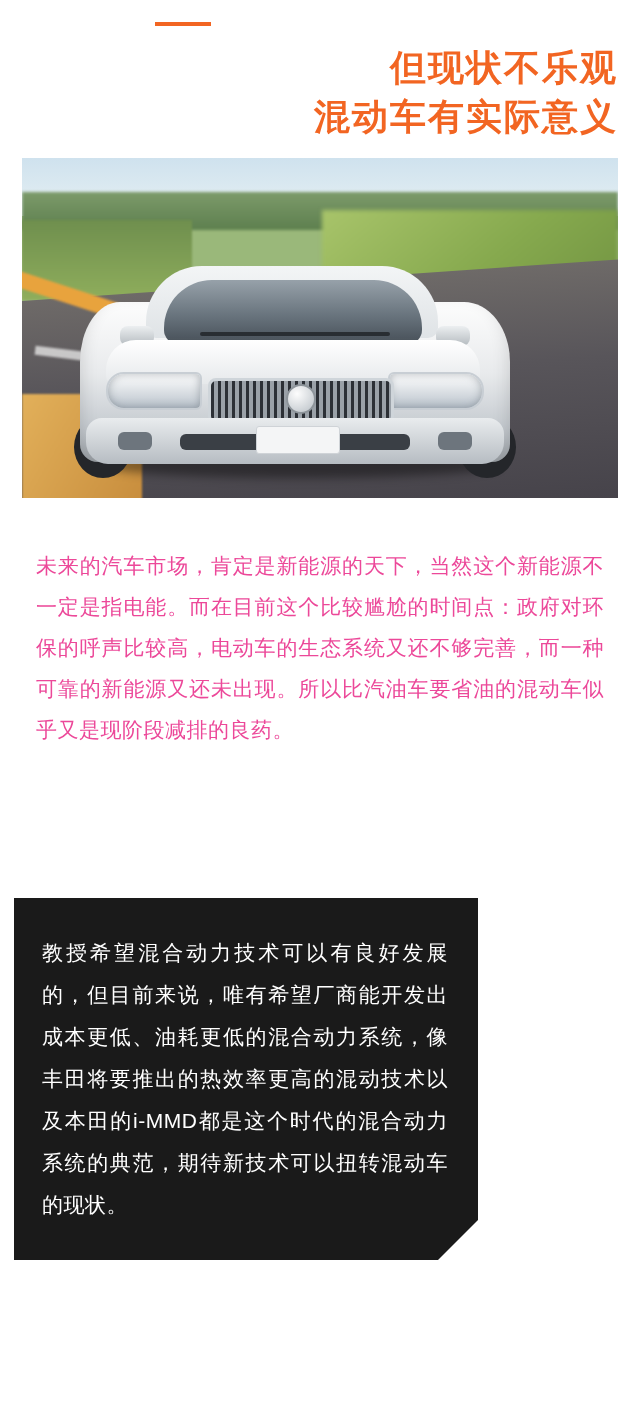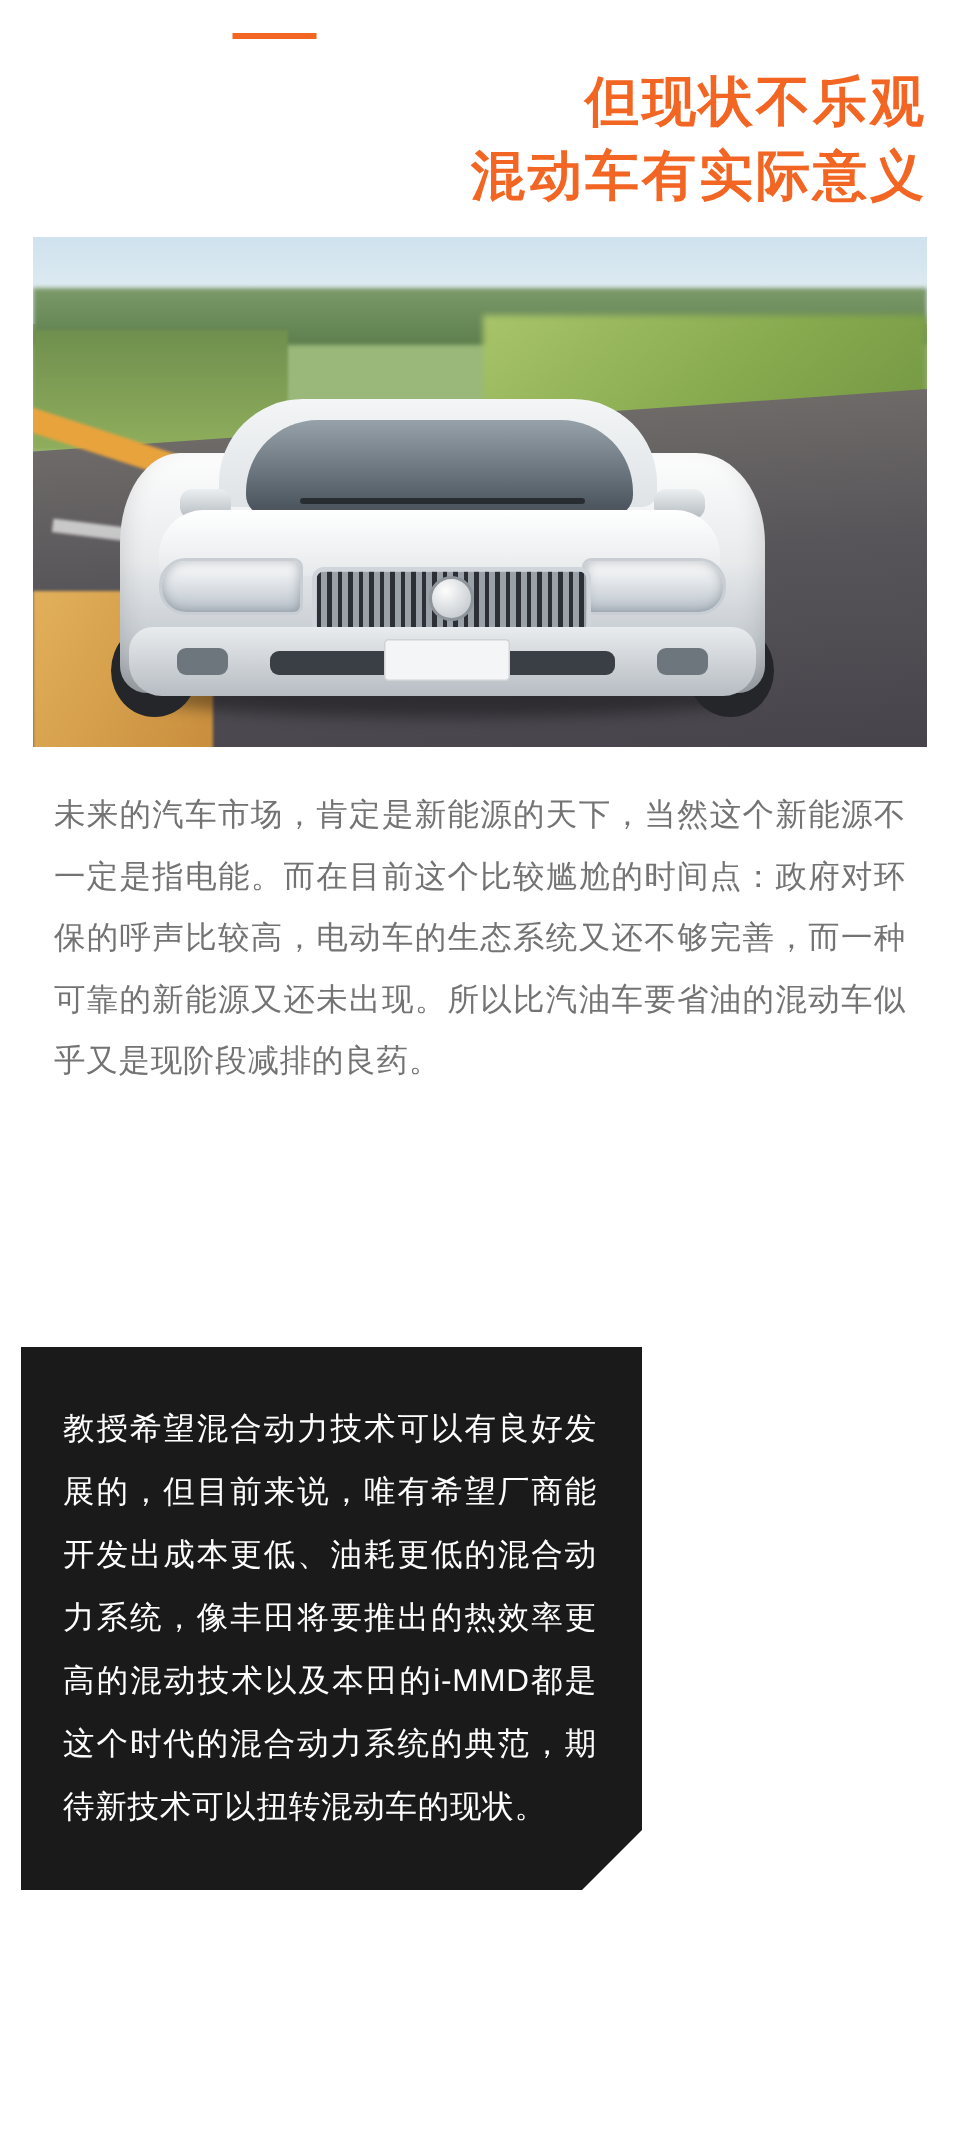--- a/index.html
+++ b/index.html
@@ -231,34 +231,34 @@
     position: absolute;
     left: 176px; top: 160px;
     width: 82px; height: 26px;
     background: #f4f5f6;
     border: 1px solid #cfd3d7;
     border-radius: 3px;
   }
 
   
   .body-text {
-    margin: 26px 36px 0 36px;
-    color: #737373;
+    margin: 48px 36px 0 36px;
+    color: #ec4899;
     font-size: 21px;
     line-height: 1.95;
     text-align: justify;
     letter-spacing: .5px;
   }
 
   
   .quote-wrap {
     position: absolute;
     left: 14px;
     top: 898px;
-    width: 414px;
+    width: 464px;
   }
   .quote-box {
     position: relative;
     background: #1a1a1a;
     color: #ffffff;
     padding: 34px 30px 34px 28px;
     font-size: 21px;
     line-height: 2.0;
     text-align: justify;
     letter-spacing: .5px;

